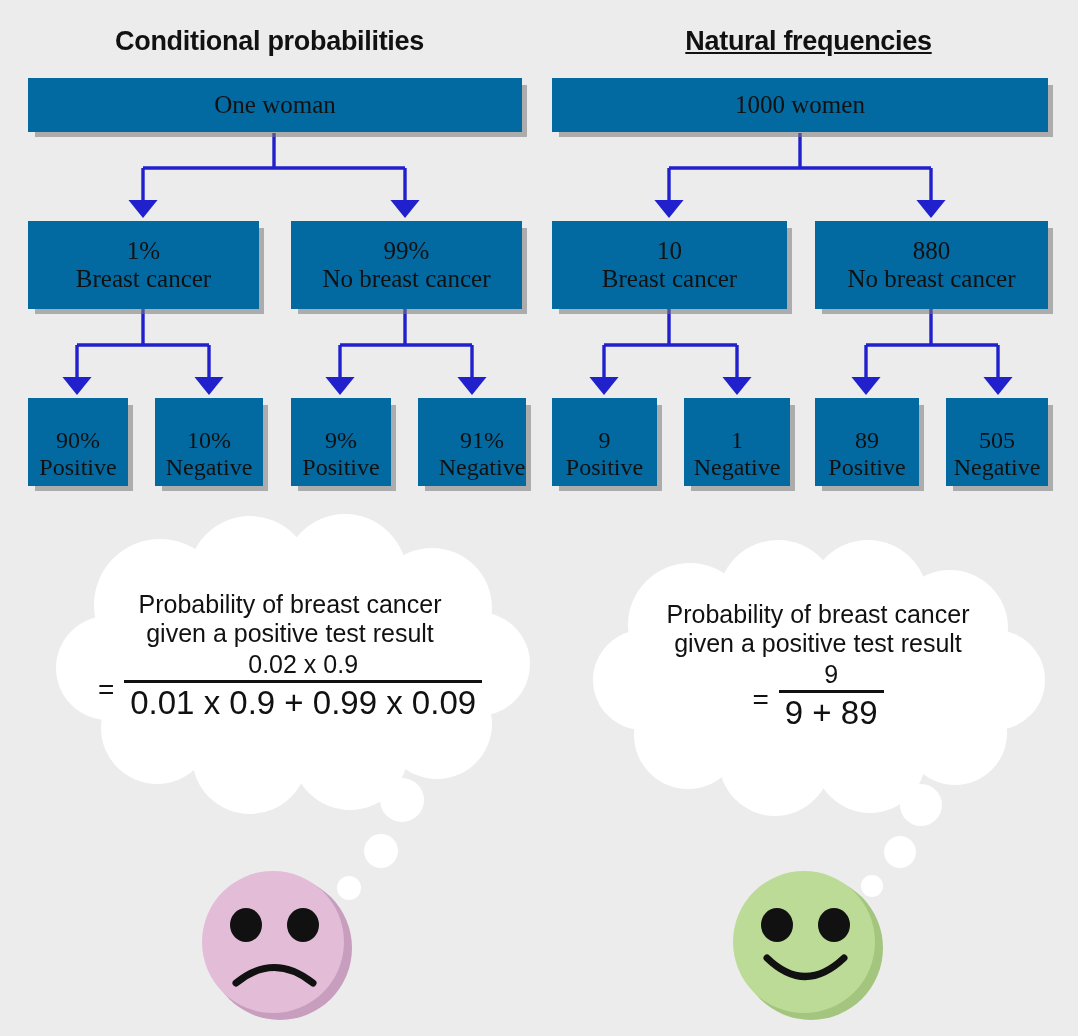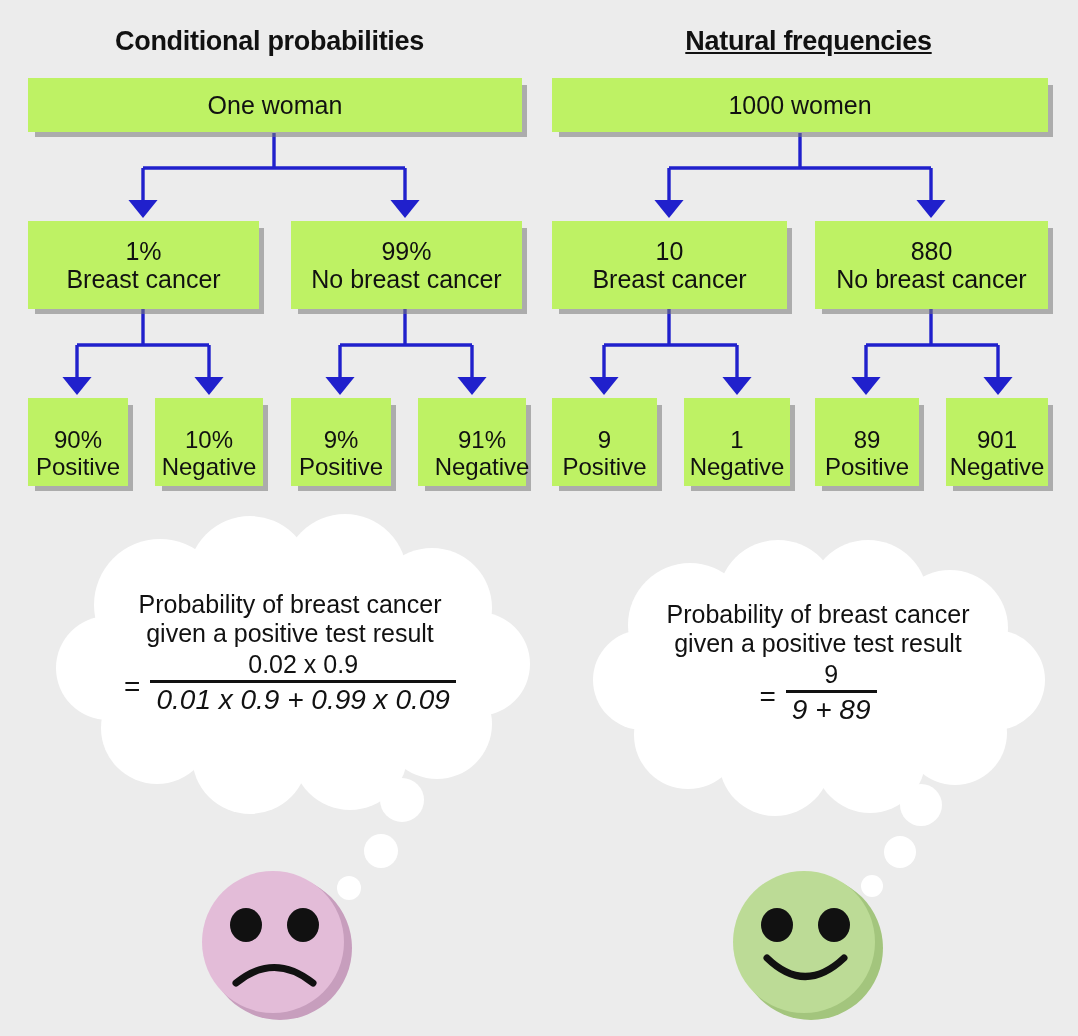--- a/index.html
+++ b/index.html
@@ -18,30 +18,31 @@
     font-weight:bold;
     font-size:27px;
     letter-spacing:-0.3px;
     color:#111111;
     text-align:center;
     white-space:nowrap;
   }
 
   .node{
     position:absolute;
-    background:#bef264;
+    background:#0369a1;
     box-shadow:6px 6px 0 -1px rgba(120,120,120,.55);
     display:flex;
     flex-direction:column;
     align-items:center;
     justify-content:center;
     color:#111;
     line-height:1.12;
     text-align:center;
     box-sizing:border-box;
+    font-family:Liberation Serif, serif;
   }
   .node .l1{font-size:25px;}
   .node .l2{font-size:25px;}
   .node.small .l1{font-size:24px;margin-top:24px;}
   .node.small .l2{font-size:24px;}
   .node.single{justify-content:center;}
 
   .bubble-text{
     position:absolute;
     color:#111;
@@ -54,21 +55,21 @@
     display:flex;
     align-items:center;
     justify-content:center;
     gap:10px;
     margin-top:2px;
   }
   .eq{font-size:28px;line-height:1;position:relative;top:4px;}
   .frac{display:flex;flex-direction:column;align-items:center;}
   .num{font-size:25px;padding:0 6px 1px;white-space:nowrap;}
   .bar{height:3px;background:#111;width:100%;}
-  .den{font-size:28px;padding:1px 6px 0;white-space:nowrap;font-style:italic;}
+  .den{font-size:33px;padding:1px 6px 0;white-space:nowrap;}
 </style>
 </head>
 <body>
 
 <div id="stage">
 
   <svg class="layer" viewBox="0 0 1078 1036">
     <defs>
       <marker id="ah" markerWidth="10" markerHeight="10" refX="2.2" refY="5" orient="auto" markerUnits="strokeWidth">
         <path d="M0,0.6 L0,9.4 L5.4,5 Z" fill="#2020cc"></path>
@@ -162,21 +163,21 @@
   </div>
   <div class="node small" style="left:684px;top:398px;width:106px;height:88px;">
     <span class="l1">1</span>
     <span class="l2">Negative</span>
   </div>
   <div class="node small" style="left:815px;top:398px;width:104px;height:88px;">
     <span class="l1">89</span>
     <span class="l2">Positive</span>
   </div>
   <div class="node small" style="left:946px;top:398px;width:102px;height:88px;">
-    <span class="l1">901</span>
+    <span class="l1">505</span>
     <span class="l2">Negative</span>
   </div>
 
   <svg class="layer" viewBox="0 0 1078 1036">
 
     <g fill="#ffffff">
       <ellipse cx="300" cy="665" rx="215" ry="100"></ellipse>
       <circle cx="160" cy="605" r="66"></circle>
       <circle cx="250" cy="578" r="62"></circle>
       <circle cx="345" cy="576" r="62"></circle>

